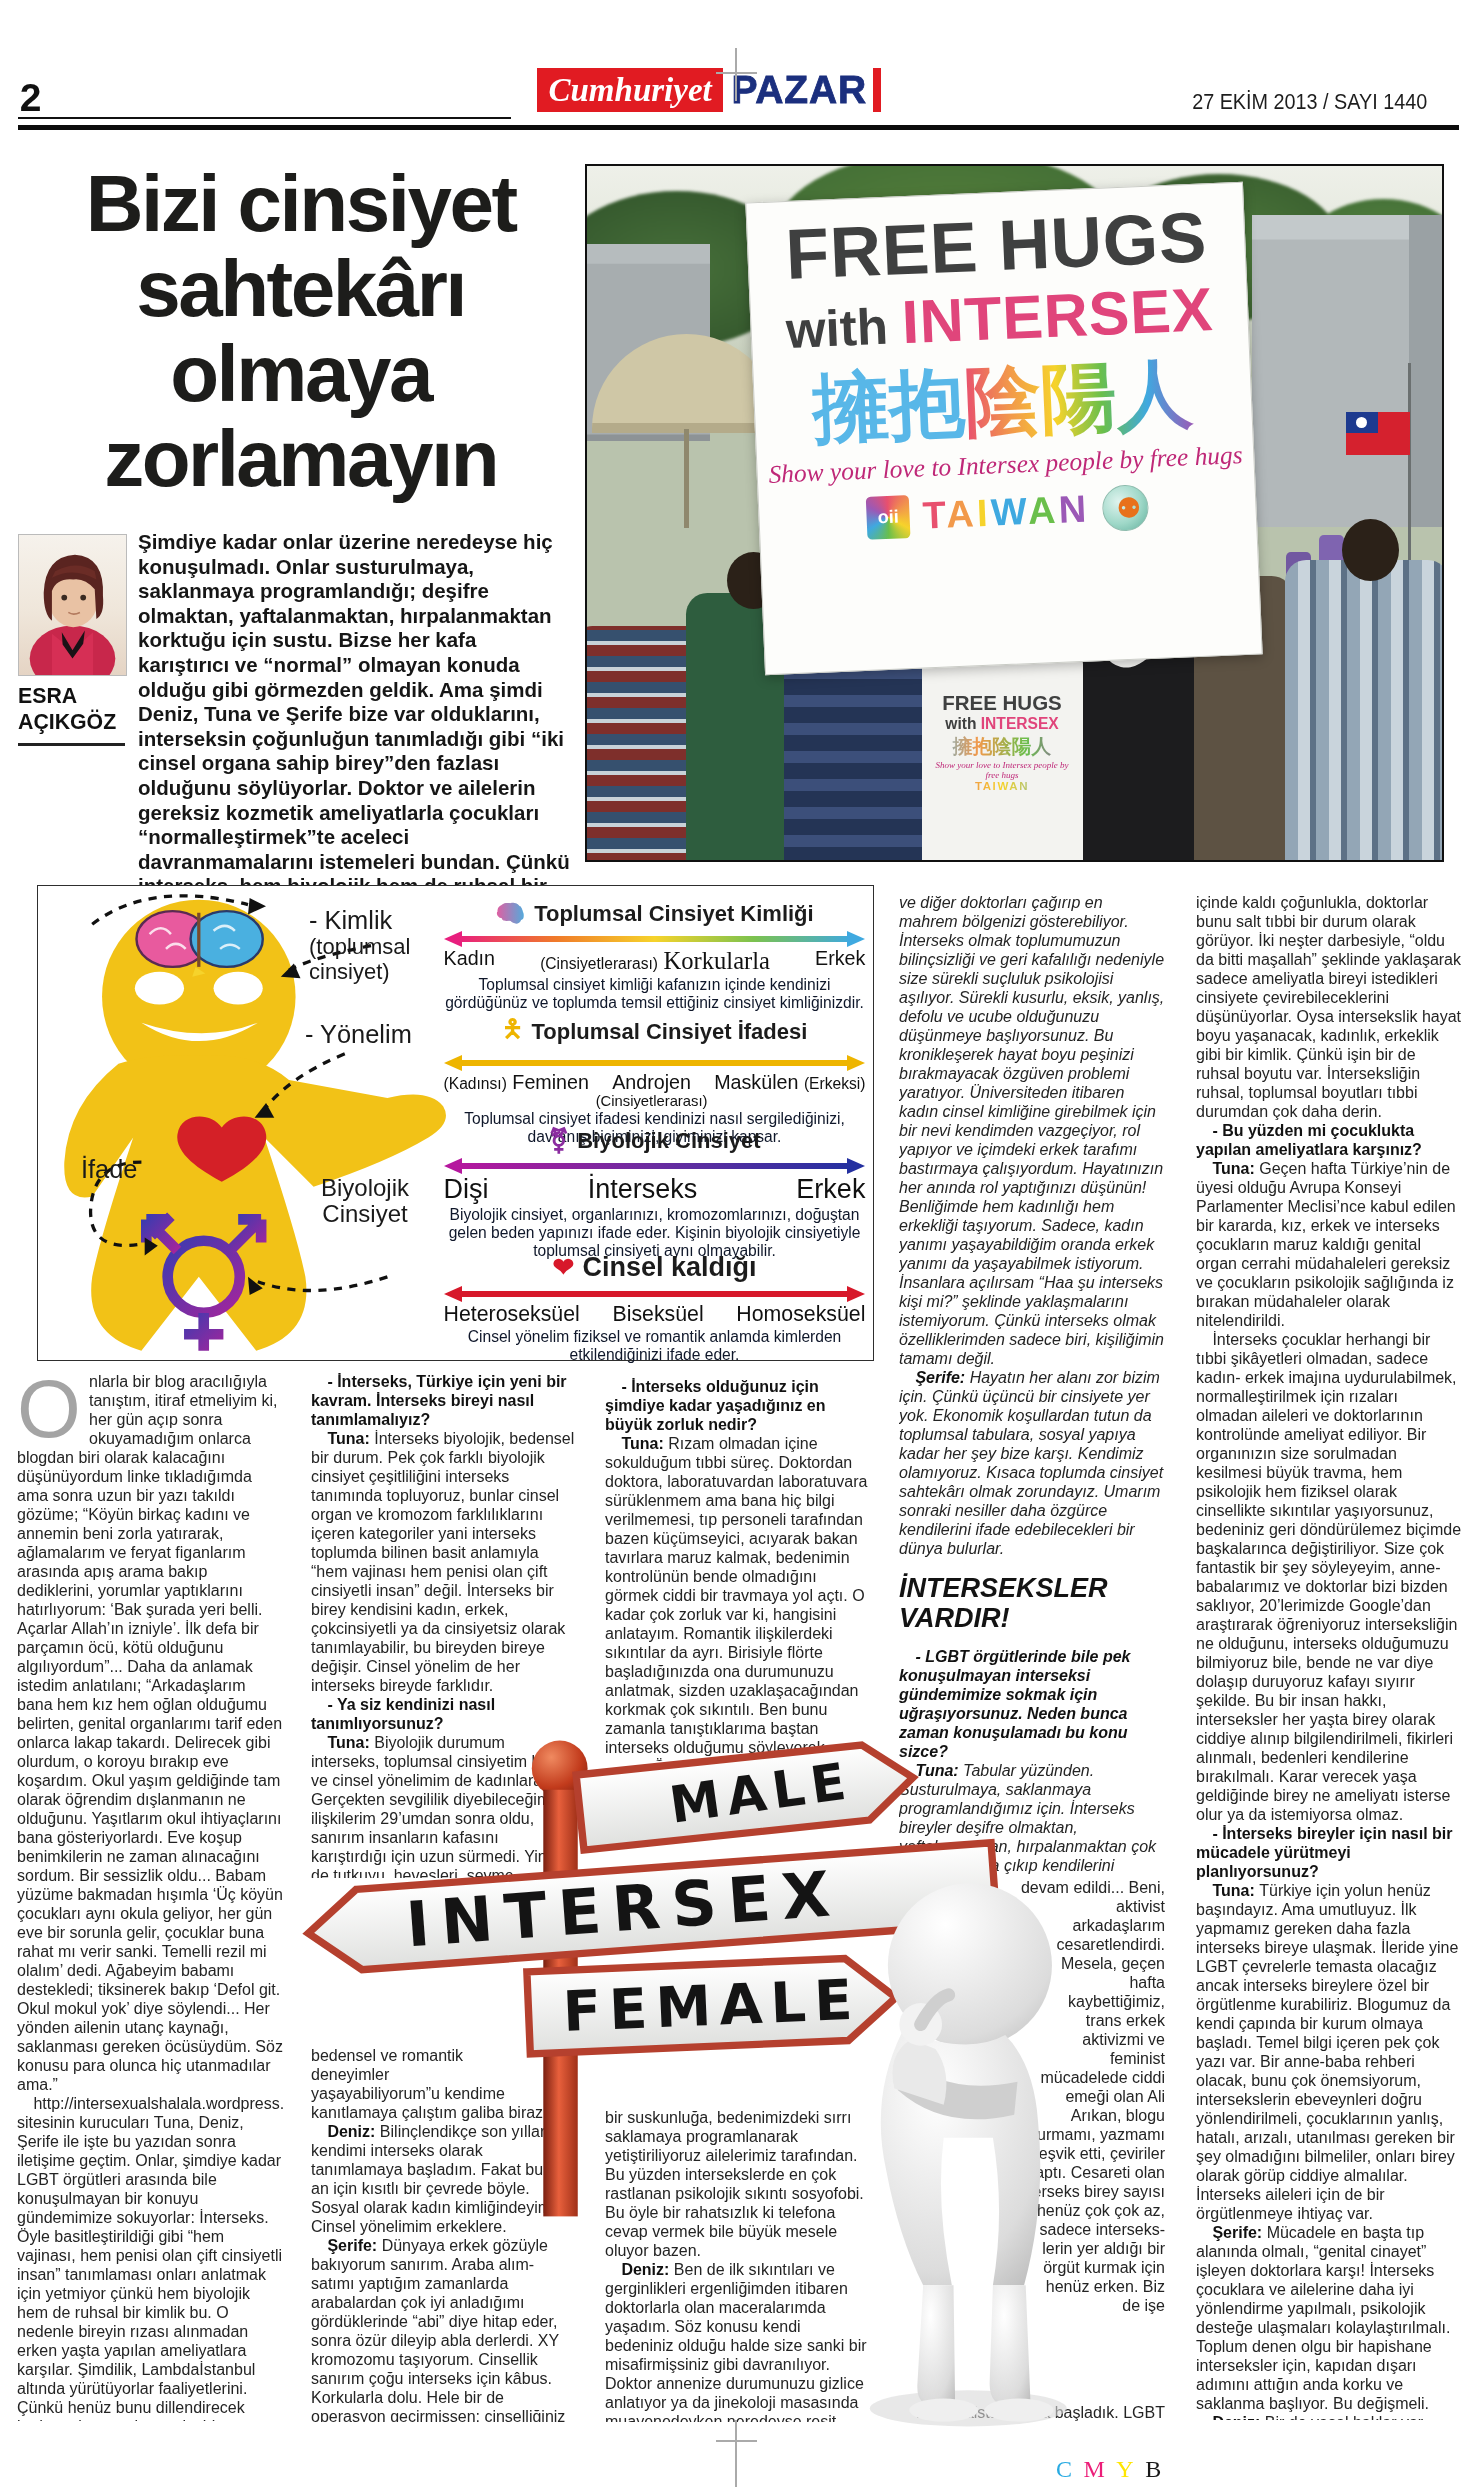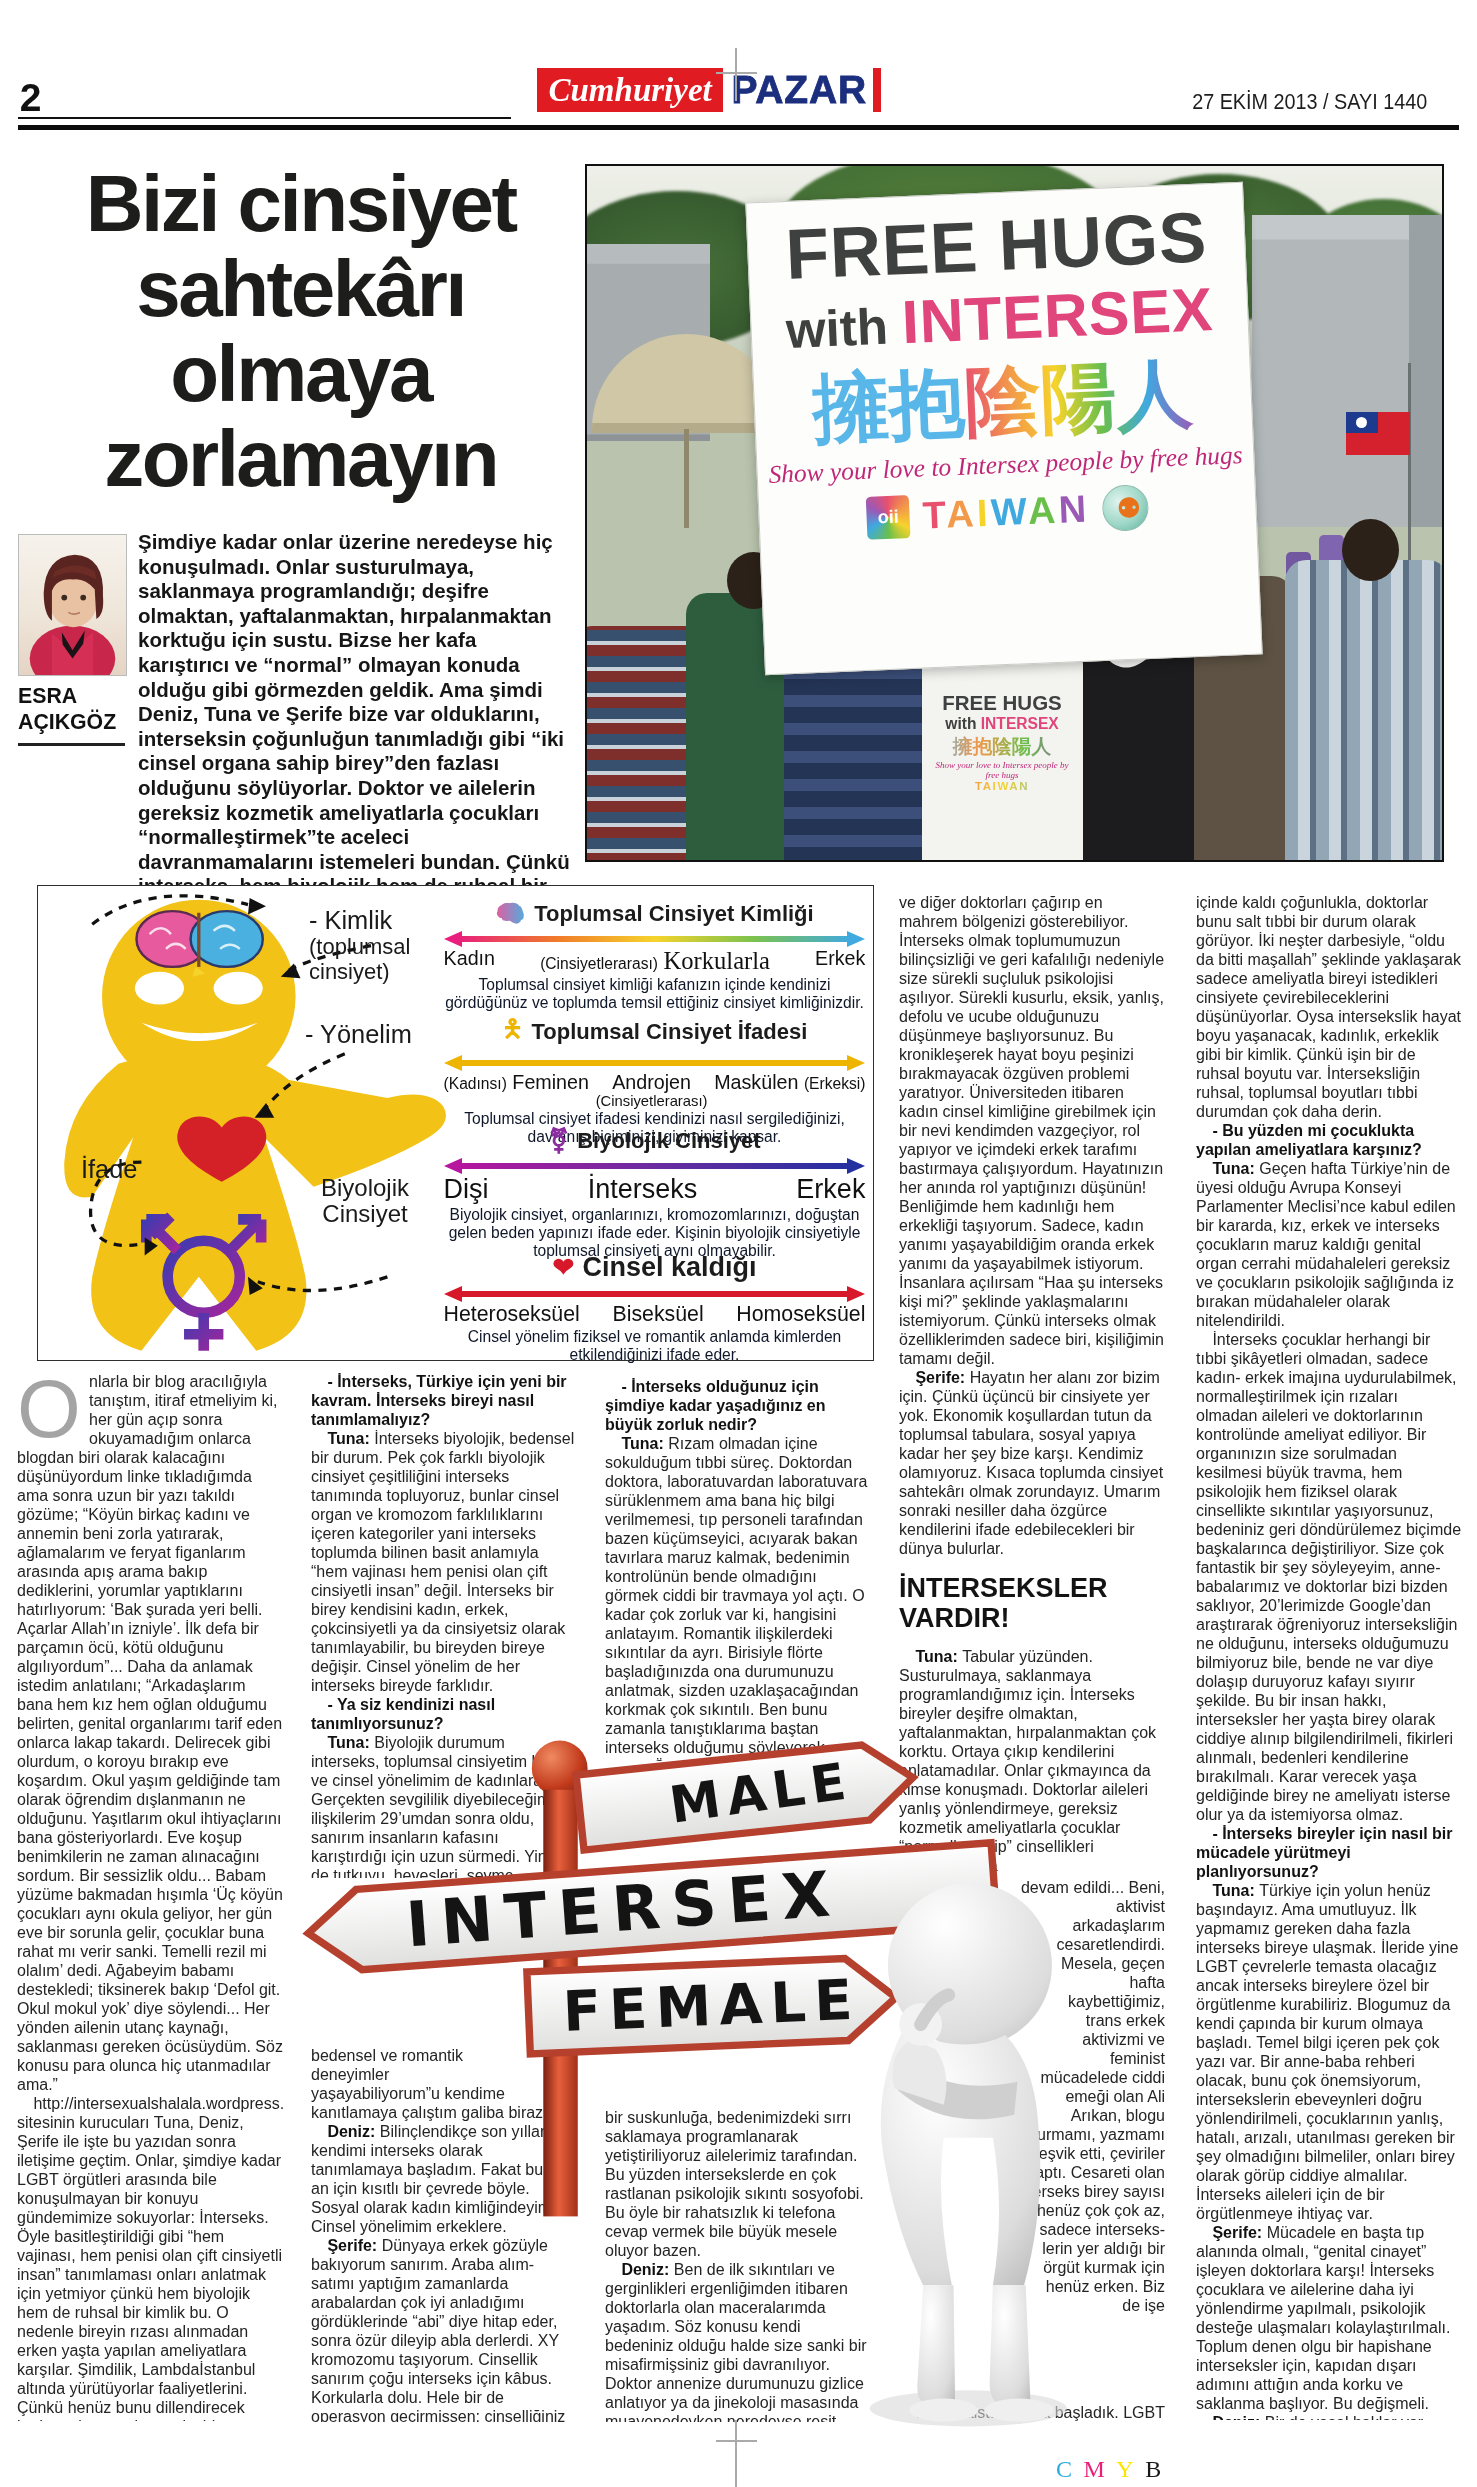--- a/index.html
+++ b/index.html
@@ -372,24 +372,25 @@
       </div>
   </div>
   <div class="colblock" style="left:605px;top:1377px;width:266px;height:384px;">
       <p class="bold">- İnterseks olduğunuz için şimdiye kadar yaşadığınız en büyük zorluk nedir?</p>
       <p class="indent"><b>Tuna: </b>Rızam olmadan içine sokulduğum tıbbi süreç. Doktordan doktora, laboratuvardan laboratuvara sürüklenmem ama bana hiç bilgi verilmemesi, tıp personeli tarafından bazen küçümseyici, acıyarak bakan tavırlara maruz kalmak, bedenimin kontrolünün bende olmadığını görmek ciddi bir travmaya yol açtı. O kadar çok zorluk var ki, hangisini anlatayım. Romantik ilişkilerdeki sıkıntılar da ayrı. Birisiyle flörte başladığınızda ona durumunuzu anlatmak, sizden uzaklaşacağından korkmak çok sıkıntılı. Ben bunu zamanla tanıştıklarıma baştan interseks olduğumu söyleyerek aştım. Özel bir seremoniyle de yapmıyorum artık, lafın arasında doğal bir şeymiş gibi bahsediveriyorum, doğal da zaten. Derin</p>
     </div>
   <div class="colblock" style="left:605px;top:2108px;width:266px;height:314px;">
       <p class="plain">bir suskunluğa, bedenimizdeki sırrı saklamaya programlanarak yetiştiriliyoruz ailelerimiz tarafından. Bu yüzden interseksler­de en çok rastlanan psikolojik sıkıntı sosyofobi. Bu öyle bir rahatsızlık ki telefona cevap vermek bile büyük mesele oluyor bazen.</p>
       <p class="indent"><b>Deniz: </b>Ben de ilk sıkıntıları ve gerginlikleri ergenliğimden itibaren doktorlarla olan maceralarımda yaşadım. Söz konusu kendi bedeniniz olduğu halde size sanki bir misafirmişsiniz gibi davranılıyor. Doktor annenize durumunuzu gizlice anlatıyor ya da jinekoloji masasında muayenedeyken neredeyse reşit olduğunuz halde izin alma gereği duymadan annenizi</p>
     </div>
-  <div class="colblock" style="left:899px;top:893px;width:266px;height:983px;">
+  <div class="colblock" style="left:899px;top:893px;width:266px;height:983px;font-style:italic;">
       <p class="plain">ve diğer doktorları çağırıp en mahrem bölgenizi gösterebiliyor. İnterseks olmak toplumumuzun bilinçsizliği ve geri kafalılığı nedeniyle size sürekli suçluluk psikolojisi aşılıyor. Sürekli kusurlu, eksik, yanlış, defolu ve ucube olduğunuzu düşünmeye başlıyorsunuz. Bu kronikleşerek hayat boyu peşinizi bırakmayacak özgüven problemi yaratıyor. Üniversiteden itibaren kadın cinsel kimliğine girebilmek için bir nevi kendimden vazgeçiyor, rol yapıyor ve içimdeki erkek tarafımı bastırmaya çalışıyordum. Hayatınızın her anında rol yaptığınızı düşünün! Benliğimde hem kadınlığı hem erkekliği taşıyorum. Sadece, kadın yanımı yaşayabildiğim oranda erkek yanımı da yaşayabilmek istiyorum. İnsanlara açılırsam “Haa şu interseks kişi mi?” şeklinde yaklaşmalarını istemiyorum. Çünkü interseks olmak özelliklerimden sadece biri, kişiliğimin tamamı değil.</p>
       <p class="indent"><b>Şerife: </b>Hayatın her alanı zor bizim için. Çünkü üçüncü bir cinsiyete yer yok. Ekonomik koşullardan tutun da toplumsal tabulara, sosyal yapıya kadar her şey bize karşı. Kendimiz olamıyoruz. Kısaca toplumda cinsiyet sahtekârı olmak zorundayız. Umarım sonraki nesiller daha özgürce kendilerini ifade edebilecekleri bir dünya bulurlar.</p>
       <p class="section-head">İNTERSEKSLER VARDIR!</p>
+      <p class="bold">- LGBT örgütlerinde bile pek konuşulmayan interseksi gündemimize sokmak için uğraşıyorsunuz. Neden bunca zaman konuşulamadı bu konu sizce?</p>
       <p class="indent"><b>Tuna: </b>Tabular yüzünden. Susturulmaya, saklanmaya programlandığımız için. İnterseks bireyler deşifre olmaktan, yaftalanmaktan, hırpalanmaktan çok korktu. Ortaya çıkıp kendilerini anlatamadılar. Onlar çıkmayınca da kimse konuşmadı. Doktorlar aileleri yanlış yönlendirmeye, gereksiz kozmetik ameliyatlarla çocuklar “normalleştirilip” cinsellikleri sakatlanmaya</p>
     </div>
   <div class="colblock" style="left:899px;top:1878px;width:266px;height:543px;">
     <div class="fig-spacer"></div>
     <div style="text-align:right;">
         <p class="plain">devam edildi... Beni, aktivist arkadaşlarım cesaretlendirdi. Mesela, geçen hafta kaybettiğimiz, trans erkek aktivizmi ve feminist mücadelede ciddi emeği olan Ali Arıkan, blogu kurmamı, yazmamı teşvik etti, çeviriler yaptı. Cesareti olan interseks birey sayısı henüz çok çok az, sadece interseks­lerin yer aldığı bir örgüt kurmak için henüz erken. Biz de işe Lambdaistanbul’da başladık. LGBT de interseks­lere toplumun geri kalanı kadar yabancıydı ama birbirimizi tanıdık, tartıştık, özeleştirilerini yaptılar sahiplenmekte geç kaldıkları için. Lambda bildiri yayınlayıp mücadele alanlarını LGBT’den LGBTİ’ye genişlettiklerini, interseks meselesini sahiplendiklerini deklare etti. Pek çok ülkede interseks­lerle LGBT arasında böyle bir bağ yok henüz.</p>
       </div>
   </div>
   <div class="colblock" style="left:1196px;top:893px;width:266px;height:1527px;">
       <p class="plain">içinde kaldı çoğunlukla, doktorlar bunu salt tıbbi bir durum olarak görüyor. İki neşter darbesiyle, “oldu da bitti maşallah” şeklinde yaklaşarak sadece ameliyatla bireyi istedikleri cinsiyete çevirebileceklerini düşünüyorlar. Oysa intersekslik hayat boyu yaşanacak, kadınlık, erkeklik gibi bir kimlik. Çünkü işin bir de ruhsal boyutu var. İnterseksliğin ruhsal, toplumsal boyutları tıbbi durumdan çok daha derin.</p>

